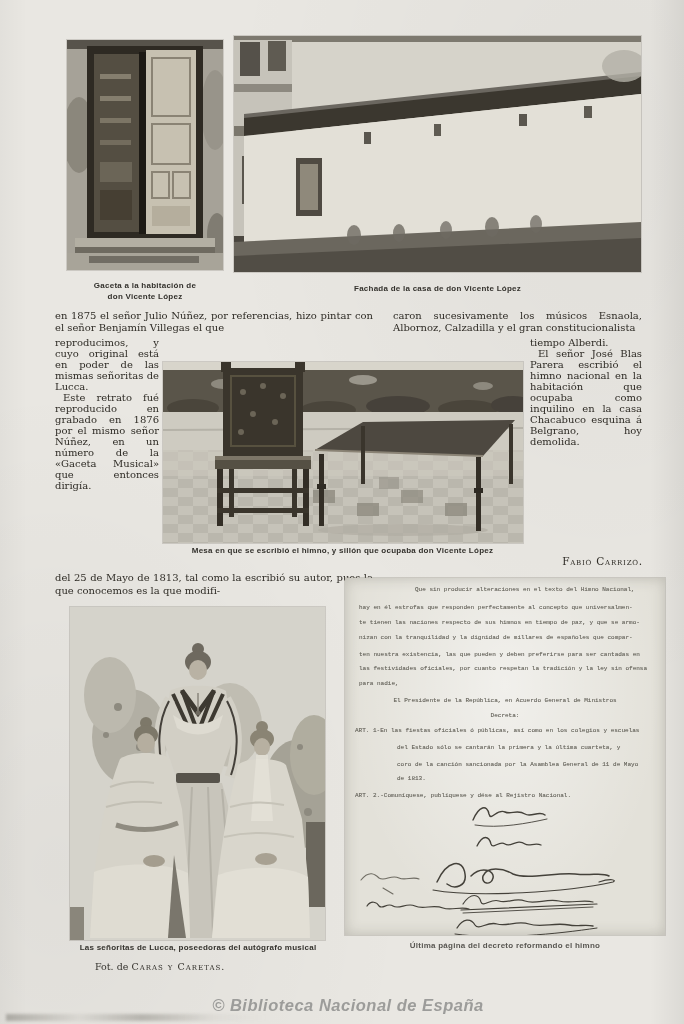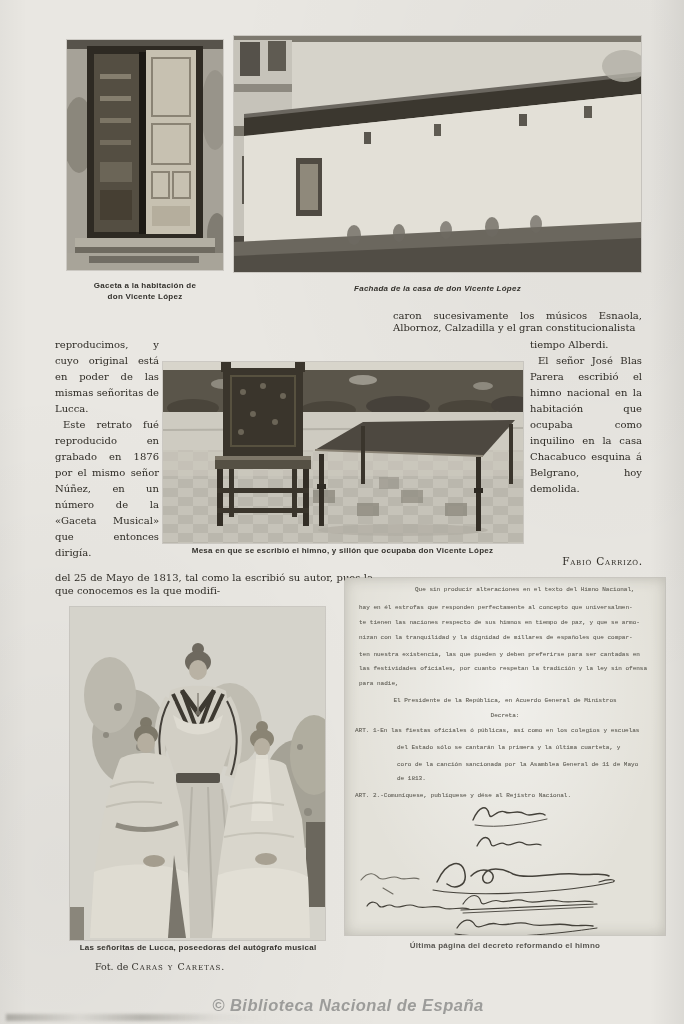--- a/index.html
+++ b/index.html
@@ -15,21 +15,21 @@
   .photo{position:absolute;overflow:hidden;box-shadow:0 0 0 1px rgba(70,66,58,0.18);}
   .photo svg{display:block;width:100%;height:100%;}
   .caption{
     position:absolute;font:bold 8px/10.5px "Liberation Sans", sans-serif;
     color:#33312c;text-align:center;letter-spacing:0.25px;
   }
   .body-text{
     position:absolute;font-size:10px;line-height:12px;text-align:justify;
     color:#2e2b25;hyphens:auto;-webkit-hyphens:auto;
   }
-  .narrow{line-height:16px;}
+  .narrow{line-height:11px;}
   .body-text p{margin:0;text-indent:8px;}
   .body-text p.first{text-indent:0;}
   .byline{
     position:absolute;left:495px;top:555px;width:148px;text-align:right;
     font-size:10.5px;color:#2e2b25;font-variant:small-caps;letter-spacing:0.8px;
   }
   .credit{position:absolute;left:95px;top:961px;font-size:9.5px;color:#33312c;}
   .credit .pfx{}
   .credit .nm{font-variant:small-caps;letter-spacing:1px;}
   .decree-doc{
@@ -119,22 +119,23 @@
       <ellipse cx="302" cy="188" rx="6" ry="9" fill="#6e6a61" opacity="0.75"></ellipse>
       <ellipse cx="390" cy="30" rx="22" ry="16" fill="#b3b0a6" opacity="0.8"></ellipse>
     </svg>
   </figure>
 
   <div class="caption" style="left:60px;top:281px;width:170px;">
     <div>Gaceta a la habitación de</div>
     <div>don Vicente López</div>
   </div>
 
-  <div class="caption" style="left:234px;top:284px;width:407px;font-style:italic;">Fachada de la casa de don Vicente López</div>
-
+  <div class="caption" style="left:234px;top:284px;width:407px;">Fachada de la casa de don Vicente López</div>
+
+  <div class="body-text" style="left:55px;top:310px;width:318px;">en 1875 el señor Julio Núñez, por referencias, hizo pintar con el señor Benjamín Villegas el que</div>
 
   <div class="body-text" style="left:393px;top:310px;width:249px;">caron sucesivamente los músicos Esnaola, Albornoz, Calzadilla y el gran constitucionalista</div>
 
   <div class="body-text narrow" style="left:55px;top:337px;width:104px;">
     <p class="first">reproducimos, y cuyo original está en poder de las mismas señoritas de Lucca.</p>
     <p>Este retrato fué reproducido en grabado en 1876 por el mismo señor Núñez, en un número de la «Gaceta Musical» que entonces dirigía.</p>
   </div>
 
   <div class="body-text narrow" style="left:530px;top:337px;width:112px;">
     <p class="first">tiempo Alberdi.</p>

